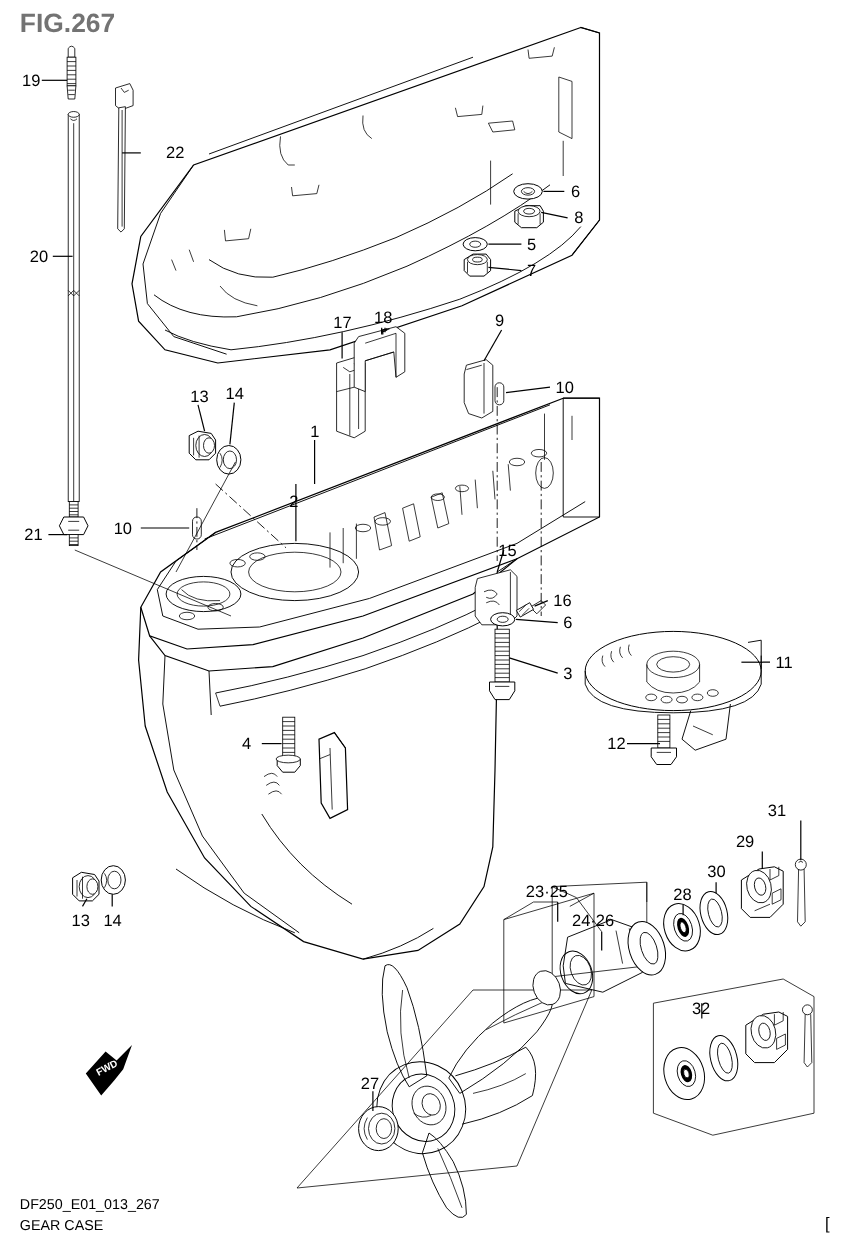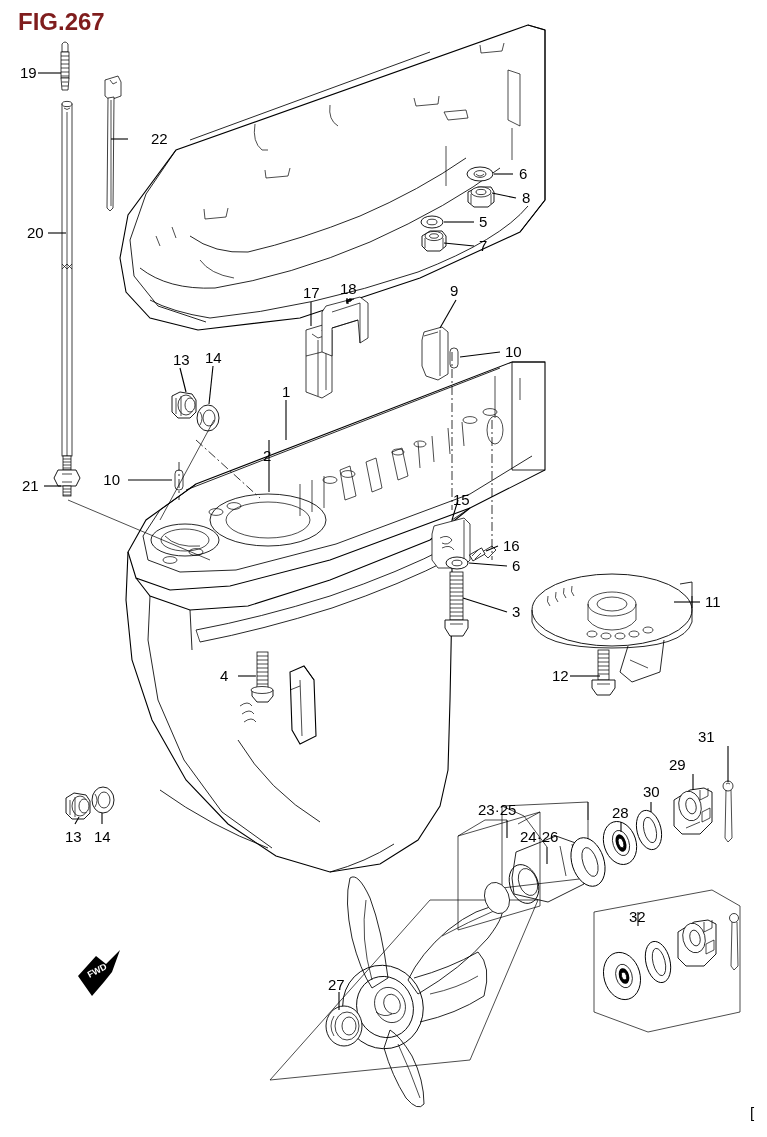--- a/index.html
+++ b/index.html
@@ -1,18 +1,18 @@
 <!DOCTYPE html>
 <html><head>
 <meta charset="utf-8">
 <style>
   html,body{margin:0;padding:0;background:#fff;}
   body{width:767px;height:1137px;overflow:hidden;font-family:"Liberation Sans",sans-serif;}
   #sheet{position:relative;width:767px;height:1137px;background:#fff;}
-  #fig-title{position:absolute;left:18px;top:8px;font-size:24px;font-weight:bold;letter-spacing:0px;color:#7f1d1d;}
+  #fig-title{position:absolute;left:18px;top:8px;font-size:24px;font-weight:bold;letter-spacing:0px;color:#737373;}
   #footer{position:absolute;left:18px;top:1086px;font-size:13px;color:#000;line-height:1.45;}
   #footer div{white-space:nowrap;}
   #right-bracket{position:absolute;left:750px;top:1104px;font-size:15px;color:#000;}
   svg{position:absolute;left:0;top:0;}
   .lbl{font-family:"Liberation Sans",sans-serif;font-size:15px;fill:#000;}
   .ln{stroke:#000;stroke-width:1.1;fill:none;}
   .thin{stroke:#000;stroke-width:0.85;fill:none;}
   .thin2{stroke:#000;stroke-width:0.7;fill:none;}
   .dash{stroke:#000;stroke-width:0.8;fill:none;stroke-dasharray:9 3 2 3;}
   .wht{fill:#fff;stroke:#000;stroke-width:0.9;}
@@ -477,16 +477,20 @@
       <text class="lbl" x="612" y="818" text-anchor="start">28</text>
       <text class="lbl" x="643" y="797" text-anchor="start">30</text>
       <text class="lbl" x="669" y="770" text-anchor="start">29</text>
       <text class="lbl" x="698" y="742" text-anchor="start">31</text>
       <text class="lbl" x="629" y="922" text-anchor="start">32</text>
       <text class="lbl" x="328" y="990" text-anchor="start">27</text>
     </g>
 
   </svg>
 
+  <div id="footer">
+    <div>DF250_E01_013_267</div>
+    <div>GEAR CASE</div>
+  </div>
 
   <div id="right-bracket">[</div>
 
 </div>
 
 </body></html>

